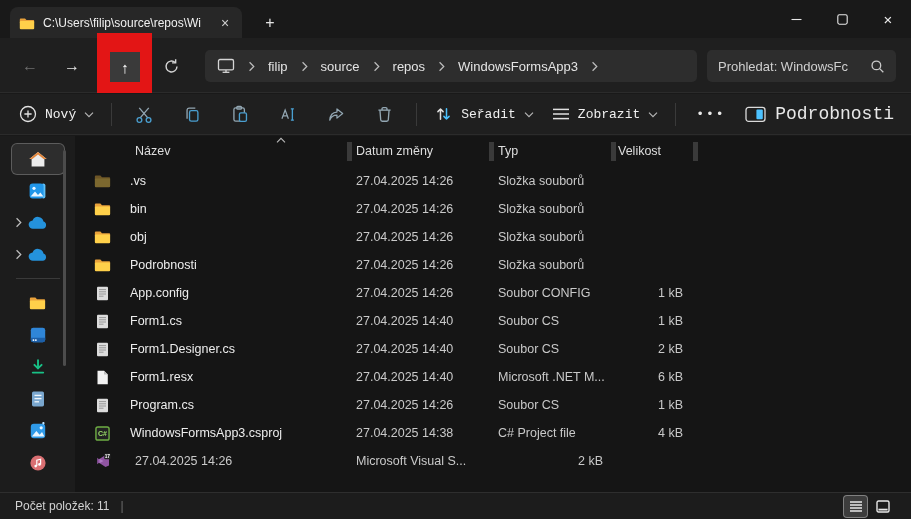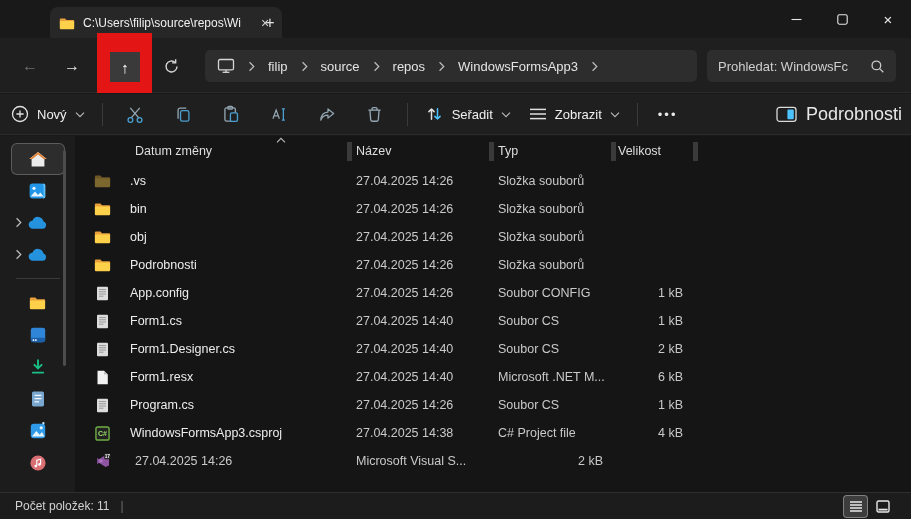--- a/index.html
+++ b/index.html
@@ -3,21 +3,21 @@
 <meta charset="utf-8">
 <style>
   * { margin:0; padding:0; box-sizing:border-box; }
   html,body { width:911px; height:519px; overflow:hidden; }
   body { background:#191919; font-family:"Liberation Sans", sans-serif; color:#e8e8e8; position:relative; }
   svg { display:block; }
 
   
   .titlebar { position:absolute; top:0; left:0; right:0; height:38px; background:#191919; }
   .tab { position:absolute; left:10px; top:7px; width:232px; height:31px; background:#272727;
-         border-radius:8px 8px 0 0; display:flex; align-items:center; padding:16px 9px; gap:8px;margin-left:40px; }
+         border-radius:8px 8px 0 0; display:flex; align-items:center; padding:16px 9px; gap:8px; }
   .tab-title { flex:1; font-size:12px; color:#f0f0f0; white-space:nowrap; overflow:hidden; }
   .tab-close { color:#cfcfcf; font-size:14px; width:16px; text-align:center; }
   .newtab { position:absolute; left:258px; top:12px; width:24px; height:22px; display:flex;
             align-items:center; justify-content:center; color:#e3e3e3; font-size:16px; }
   .wincontrols { position:absolute; right:0; top:0; height:38px; display:flex; }
   .winbtn { width:46px; height:100%; display:flex; align-items:center; justify-content:center; color:#eee; }
 
   
   .addressrow { position:absolute; top:38px; left:0; right:0; height:55px; background:#1f1f1f;
                 border-bottom:1px solid #2b2b2b; }
@@ -33,21 +33,21 @@
                 border-radius:5px; display:flex; align-items:center; padding:0 12px; font-size:13px; color:#e4e4e4; }
   .crumb { display:flex; align-items:center; }
   .crumb-chev { margin:0 13px; display:flex; }
   .breadcrumb .trailing { margin-left:13px; display:flex; }
   .searchbox { position:absolute; left:707px; top:12px; width:189px; height:32px; background:#2d2d2d;
                border-radius:5px; display:flex; align-items:center; padding:0 11px; font-size:13px; color:#cfcfcf; }
   .search-text { flex:1; white-space:nowrap; overflow:hidden; }
 
   
   .toolbar { position:absolute; top:94px; left:0; right:0; height:41px; background:#1f1f1f;
-             border-bottom:1px solid #2b2b2b; display:flex; align-items:center; padding:0 2px; }
+             border-bottom:1px solid #2b2b2b; display:flex; align-items:center; padding:0 10px;font-family:Liberation Mono, monospace; }
   .tb-group { display:flex; align-items:center; gap:8px; padding:0 9px; font-size:13px; color:#f0f0f0; }
   .tb-sep { width:1px; height:23px; background:#3a3a3a; margin:0 8px; }
   .tb-icon { width:48px; height:30px; display:flex; align-items:center; justify-content:center; }
   .tb-dots { color:#e8e8e8; font-size:13px; letter-spacing:2px; padding:0 12px; }
   .tb-details { margin-left:auto; display:flex; align-items:center; gap:9px; font-size:18px; padding-right:7px; }
 
   
   .main { position:absolute; top:136px; left:0; right:0; bottom:27px; background:#151515; }
   .sidebar { position:absolute; left:0; top:0; width:75px; height:100%; background:#1c1c1c; padding-top:8px; }
   .side-item { width:52px; height:30px; margin:0 auto 2px; border-radius:5px; display:flex;
@@ -416,22 +416,22 @@
               <circle cx="10.5" cy="10.4" r="1.3" fill="#fff"></circle>
             </svg>
           </span>
   </div>
       </div>
     <div class="side-scroll"></div>
   </div>
   <div class="filearea">
     <div class="listheader">
       <span></span>
+      <span>Název</span>
       <span>Datum změny</span>
-      <span>Název</span>
       <span>Typ</span>
       <span style="padding-left:11px;">Velikost</span>
       <span class="sort-caret">
           <svg width="10" height="7" viewBox="0 0 12 8">
             <path d="M1.2 6.2 L6 1.4 10.8 6.2" stroke="#b9b9b9" stroke-width="1.3" fill="none"></path>
           </svg>
         </span>
       <span class="col-sep" style="left:272px;"></span>
       <span class="col-sep" style="left:414px;"></span>
       <span class="col-sep" style="left:536px;"></span>

